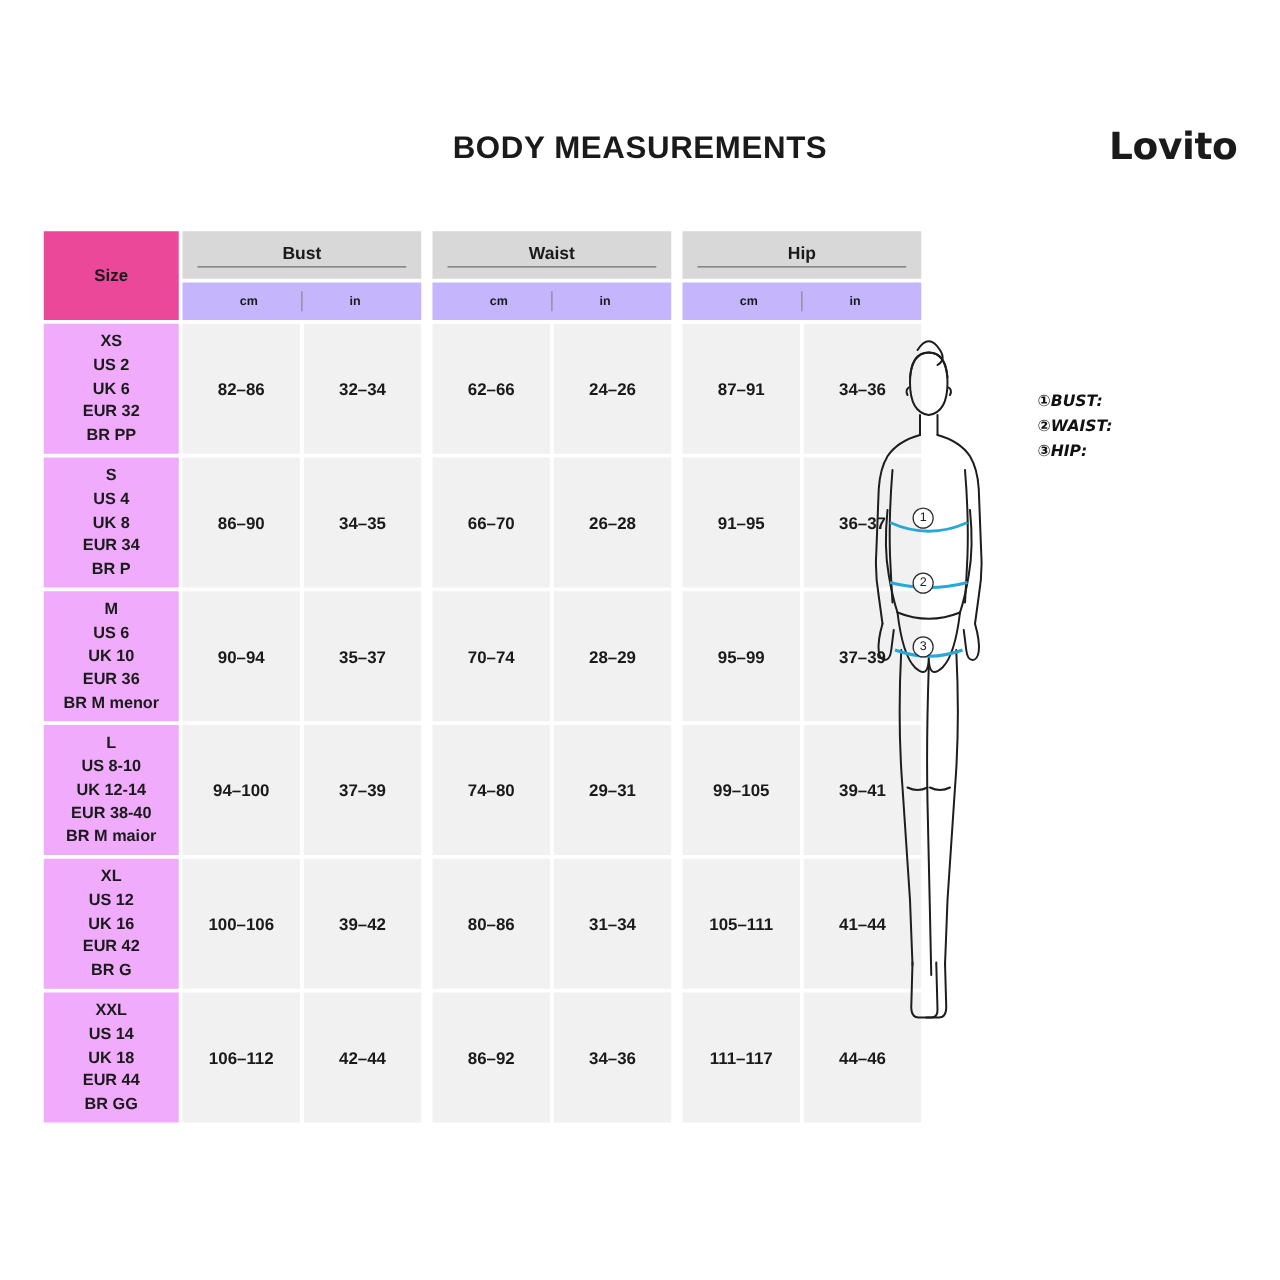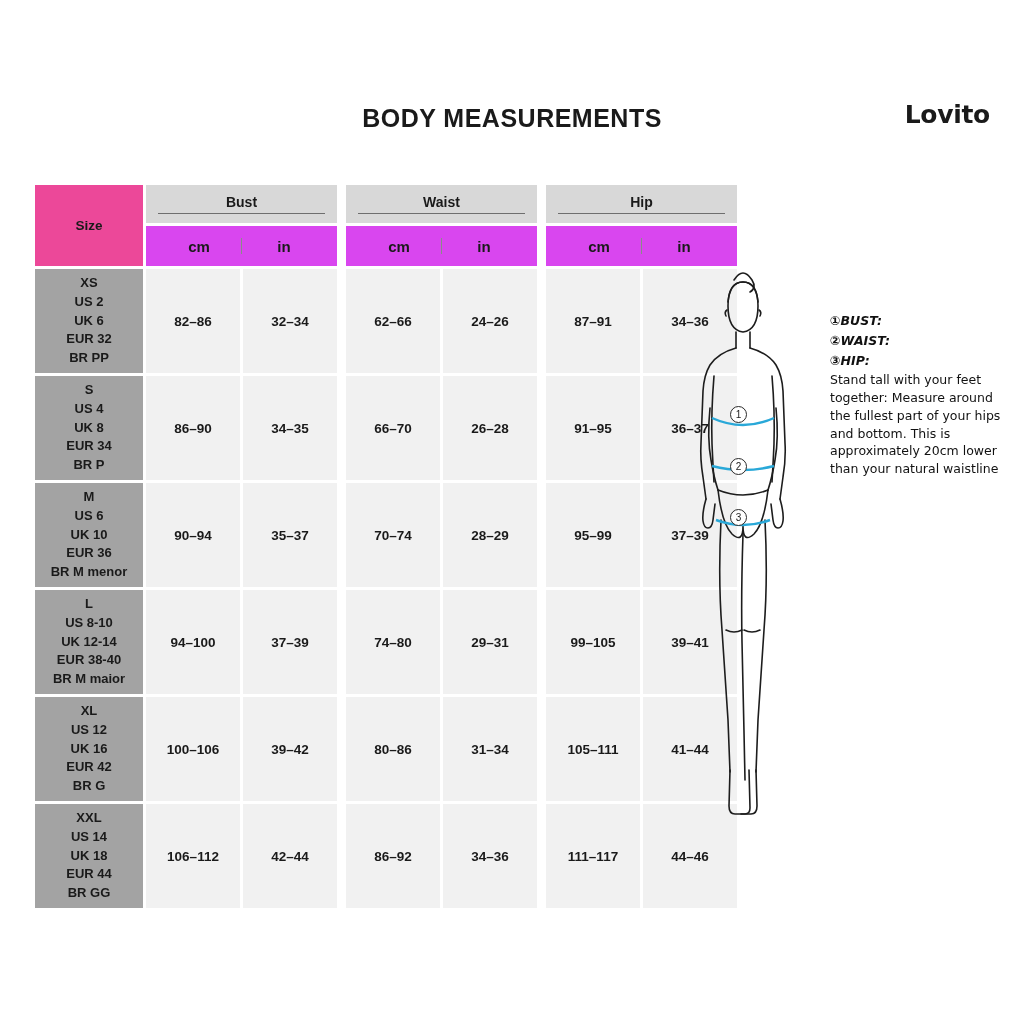--- a/index.html
+++ b/index.html
@@ -22,21 +22,21 @@
     left: 0; top: 104px;
     width: 1024px;
     text-align: center;
     font-size: 25px;
     font-weight: bold;
     letter-spacing: 0.5px;
   }
   #brand {
     position: absolute;
     right: 34px; top: 100px;
-    font-size: 25px;
+    font-size: 30px;
     font-weight: bold;
     letter-spacing: -0.3px;
     font-family: "DejaVu Sans", sans-serif;
   }
 
   
   #size-table {
     position: absolute;
     left: 32px; top: 182px;
     border-collapse: separate;
@@ -47,33 +47,33 @@
     padding: 0;
     text-align: center;
     vertical-align: middle;
     font-weight: bold;
   }
   .hdr-cell {
     background: #d8d8d8;
     font-size: 14px;
   }
   .sub-cell {
-    background: #d946ef;
-    font-size: 15px;
+    background: #c4b5fd;
+    font-size: 10px;
     font-weight: normal;
-    height: 40px;
+    height: 30px;
   }
   .size-head {
     background: #ec4899;
     width: 108px;
     height: 68px;
     font-size: 13.5px;
   }
   .size-cell {
-    background: #a3a3a3;
+    background: #f0abfc;
     width: 108px;
     line-height: 1.45;
     font-size: 13px;
   }
   .val-cell {
     background: #f1f1f1;
     width: 94px;
     font-size: 13.5px;
     margin-top: 48px;
   }
@@ -350,16 +350,15 @@
 
     <div class="badge" style="left:62px; top:148px;">1</div>
     <div class="badge" style="left:62px; top:200px;">2</div>
     <div class="badge" style="left:62px; top:251px;">3</div>
   </div>
 
   <div id="notes">
     <div class="note-title">①BUST:</div>
     <div class="note-title">②WAIST:</div>
     <div class="note-title">③HIP:</div>
-    <div class="note-body">Stand tall with your feet together: Measure around the fullest part of your hips and bottom. This is approximately 20cm lower than your natural waistline</div>
   </div>
 
 </div>
 
 </body></html>

